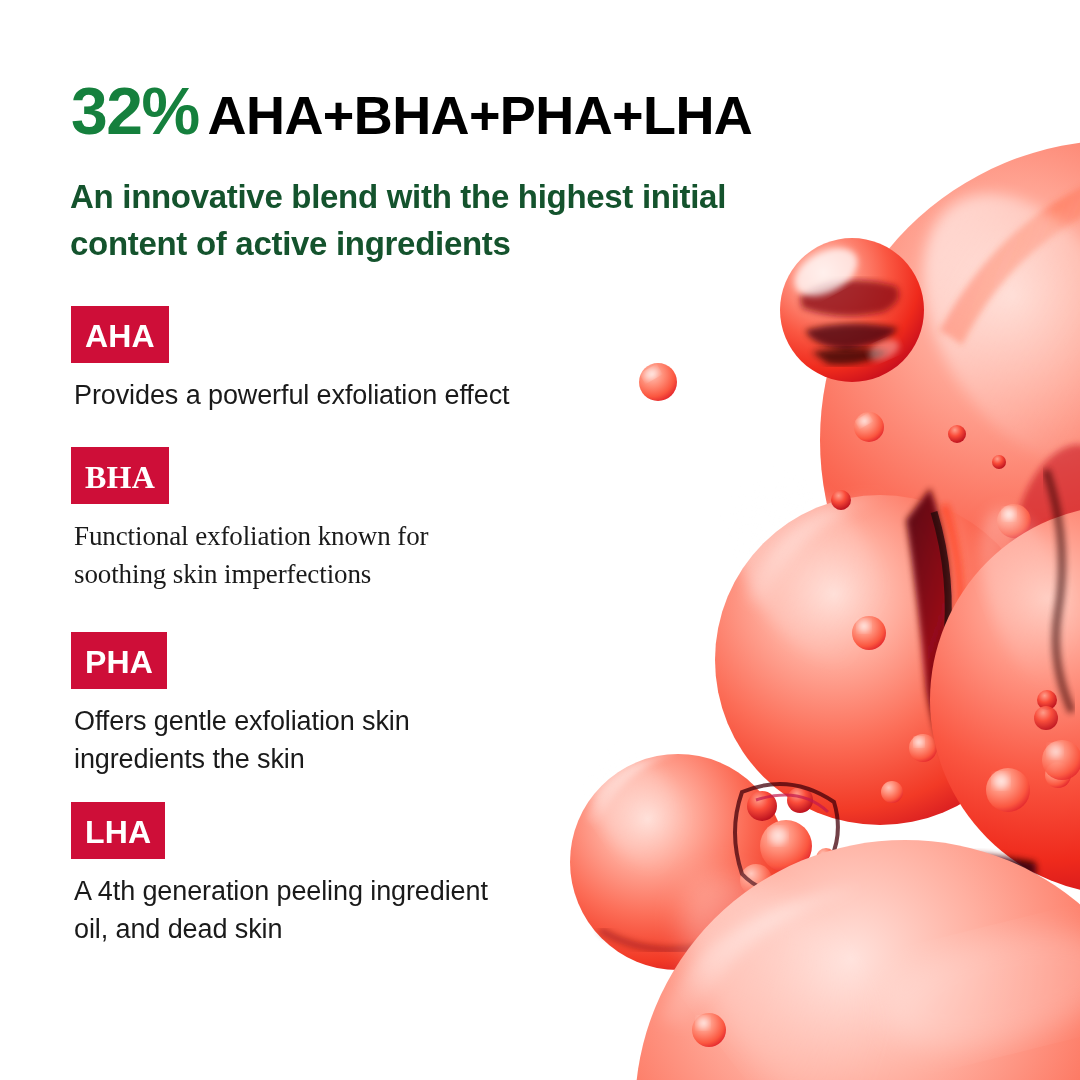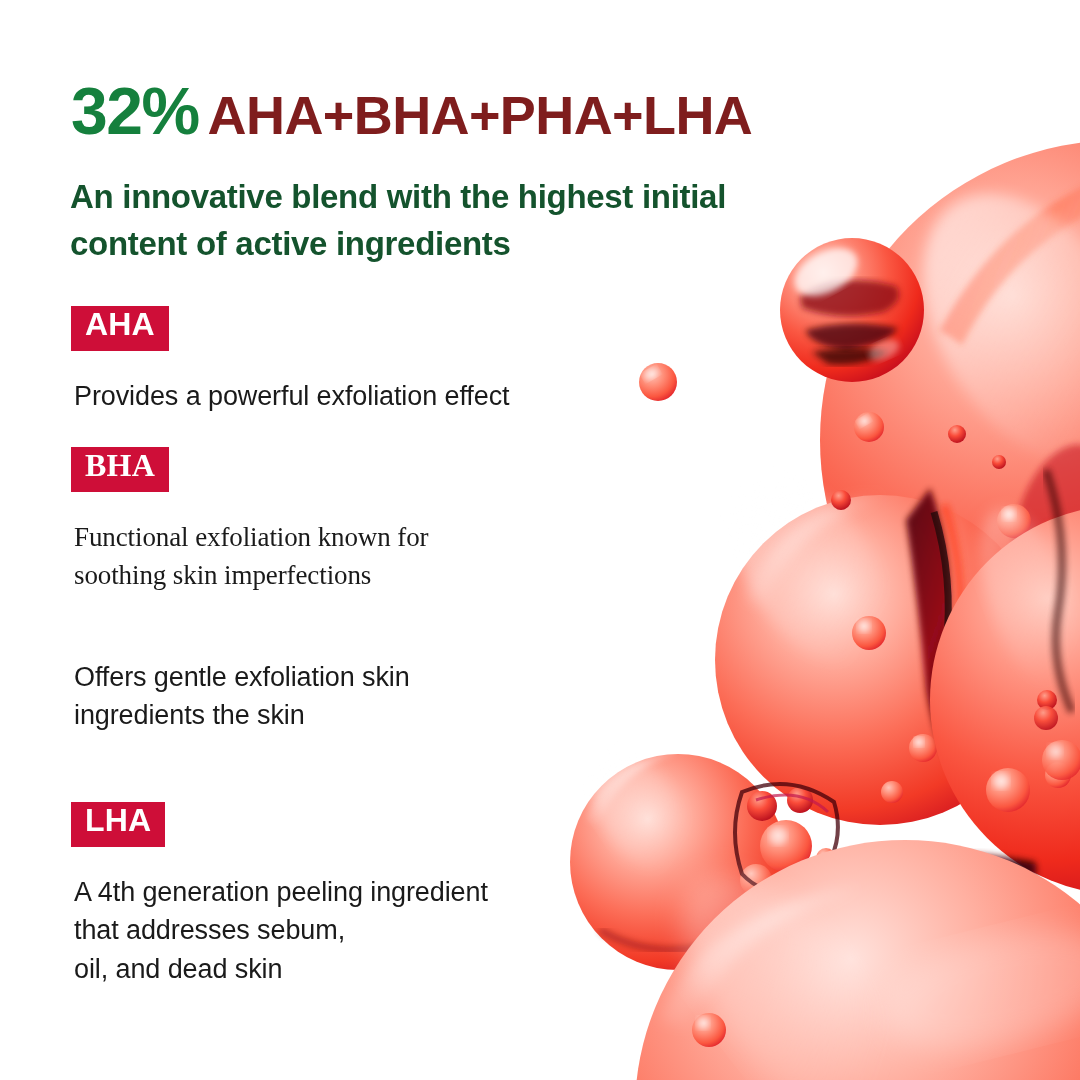--- a/index.html
+++ b/index.html
@@ -51,21 +51,21 @@
     font-size: 66px;
     font-weight: 700;
     letter-spacing: -1.5px;
     color: #15803d;
     vertical-align: baseline;
   }
   .headline .acids {
     font-size: 54px;
     font-weight: 700;
     letter-spacing: -0.6px;
-    color: #7f1d1d;
+    color: #000000;
     vertical-align: baseline;
     margin-left: 9px;
   }
 
   .subtitle {
     position: absolute;
     left: 70px;
     top: 174px;
     width: 790px;
     font-size: 33px;
@@ -83,25 +83,25 @@
   .section-lha { top: 802px; }
 
   .badge {
     display: inline-block;
     background: #ce0e38;
     color: #ffffff;
     font-size: 32px;
     font-weight: 700;
     letter-spacing: 0.2px;
     line-height: 1;
-    padding: 2px 14px 11px 14px;
+    padding: 14px 14px 11px 14px;
   }
 
   .desc {
-    margin-top: 26px;
+    margin-top: 13px;
     margin-left: 3px;
     font-size: 27px;
     font-weight: 400;
     line-height: 1.42;
     letter-spacing: -0.1px;
     color: #1a1a1a;
     white-space: nowrap;
   }
   .desc .desc-line { display: block; }
 </style>
@@ -313,29 +313,29 @@
 
     <div class="section section-bha">
       <span class="badge">BHA</span>
       <div class="desc">
         <span class="desc-line">Functional exfoliation known for</span>
         <span class="desc-line">soothing skin imperfections</span>
       </div>
     </div>
 
     <div class="section section-pha">
+      <span class="badge">PHA</span>
       <div class="desc">
         <span class="desc-line">Offers gentle exfoliation skin</span>
         <span class="desc-line">ingredients the skin</span>
       </div>
     </div>
 
     <div class="section section-lha">
       <span class="badge">LHA</span>
       <div class="desc">
         <span class="desc-line">A 4th generation peeling ingredient</span>
-        <span class="desc-line">that addresses sebum,</span>
         <span class="desc-line">oil, and dead skin</span>
       </div>
     </div>
 
   </div>
 </div>
 
 </body></html>

